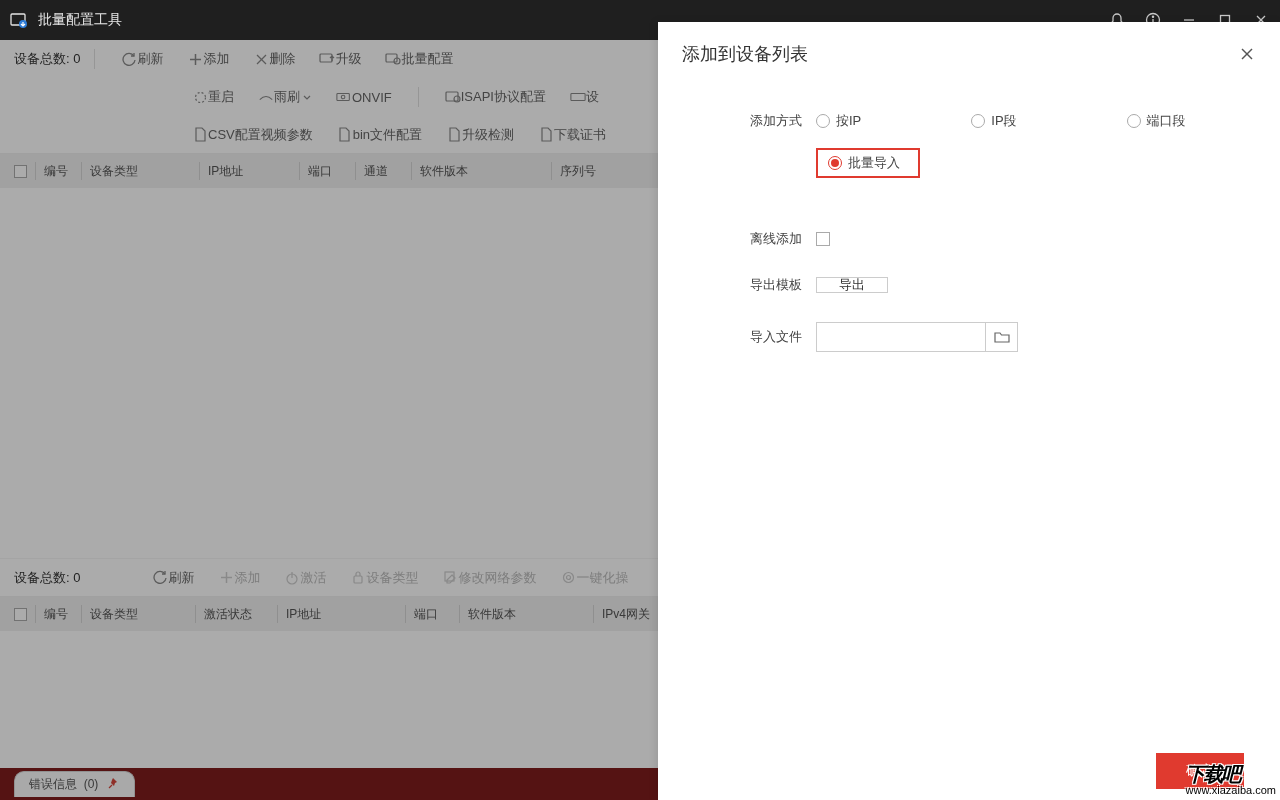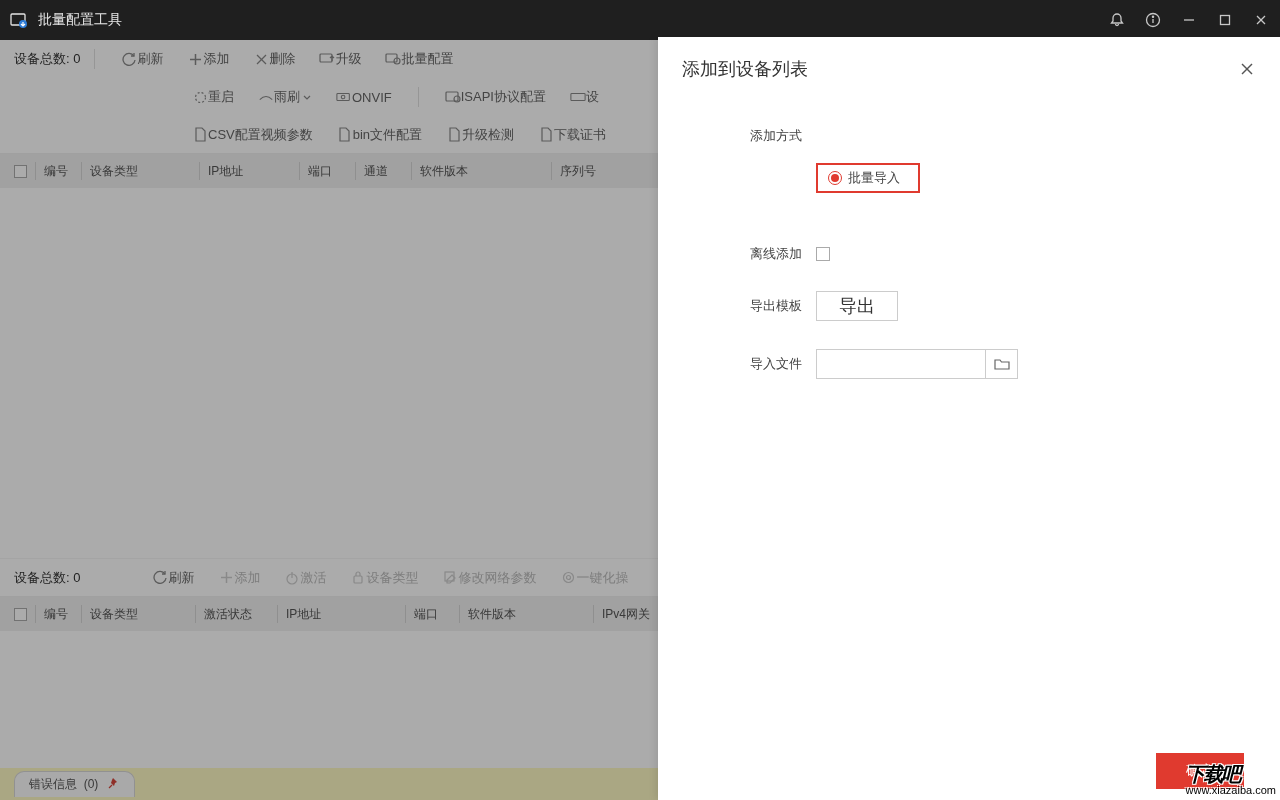--- a/index.html
+++ b/index.html
@@ -39,26 +39,26 @@
 
 .upper-pane { position:absolute; top:0; left:0; right:0; height: 518px; display:flex; flex-direction:column; }
 .upper-body { flex:1; background:#fff; position:relative; }
 .scroll-thumb { position:absolute; right:4px; bottom:4px; width:54px; height:14px; background:#cfcfcf; border-radius:7px; display:flex; align-items:center; justify-content:center; }
 .scroll-thumb svg { stroke:#888; }
 
 .lower-pane { position:absolute; top:519px; left:0; right:0; bottom: 32px; display:flex; flex-direction:column; }
 .lower-body { flex:1; background:#fff; }
 
 
-.status-bar { position:absolute; left:0; right:0; bottom:0; height:32px; background:#fef9c3; display:flex; align-items:center; }
+.status-bar { position:absolute; left:0; right:0; bottom:0; height:32px; background:#7f1d1d; display:flex; align-items:center; }
 .status-tab { margin-left:14px; height:26px; padding:0 14px; background:#fdfdfd; border:1px solid #d8d8d8; border-bottom:none; border-radius:10px 10px 0 0; display:flex; align-items:center; gap:10px; color:#555; font-size:12px; }
 .pin { color:#d6463c; }
 
 
-.dialog { position:absolute; top:37px; right:0; bottom:0; width:622px; background:#fff; z-index:10; box-shadow:-2px 0 8px rgba(0,0,0,.1); display:flex; flex-direction:column; }
+.dialog { position:absolute; top:22px; right:0; bottom:0; width:622px; background:#fff; z-index:10; box-shadow:-2px 0 8px rgba(0,0,0,.1); display:flex; flex-direction:column; }
 .dialog-head { display:flex; align-items:center; justify-content:space-between; padding: 20px 24px 16px 24px; }
 .dialog-title { font-size:18px; color:#333; }
 .dialog-close { cursor:pointer; display:inline-flex; }
 .dialog-close svg { stroke:#555; }
 .dialog-body { flex:1; padding: 30px 24px 0 80px; }
 
 .form-row { display:flex; align-items:center; margin-bottom: 28px; font-size:13px; color:#444; }
 .form-label { width: 64px; text-align:right; margin-right: 14px; flex-shrink:0; }
 .radio { display:inline-flex; align-items:center; gap:6px; cursor:pointer; }
 .radio .dot { width:14px; height:14px; border:1px solid #aaa; border-radius:50%; display:inline-flex; align-items:center; justify-content:center; }
@@ -66,21 +66,21 @@
 .radio.selected .dot::after { content:""; width:8px; height:8px; background:#e03a2f; border-radius:50%; }
 .radio-row1 { display:flex; align-items:center; gap: 0; }
 .radio-row1 .radio { margin-right: 110px; }
 .radio-row1 .radio:last-child { margin-right: 0; }
 
 .highlight-box { border:2px solid #e03a2f; padding: 4px 18px 4px 10px; display:inline-flex; }
 .second-row { margin-top:-10px; margin-bottom: 52px; }
 .second-row .spacer { width: 78px; }
 
 .checkbox { width:14px; height:14px; border:1px solid #aaa; display:inline-block; cursor:pointer; }
-.btn { height:30px; padding: 0 22px; border:1px solid #ccc; background:#fff; color:#333; cursor:pointer; display:inline-flex; align-items:center; font-size:18px; }
+.btn { height:16px; padding: 0 22px; border:1px solid #ccc; background:#fff; color:#333; cursor:pointer; display:inline-flex; align-items:center; font-size:13px; }
 .text-input { height:30px; border:1px solid #ccc; padding:0 8px; font-size:13px; }
 .file-row .text-input { width: 170px; }
 .file-btn { width:32px; height:30px; border:1px solid #ccc; border-left:none; display:inline-flex; align-items:center; justify-content:center; cursor:pointer; }
 .file-btn svg { stroke:#666; fill:none; }
 
 .dialog-foot { height:58px; display:flex; align-items:center; justify-content:flex-end; padding-right: 36px; }
 .btn-primary { background:#e03a2f; color:#fff; border:none; height:36px; padding:0 30px; cursor:pointer; font-size:14px; }
 
 
 .watermark { position:absolute; right:4px; bottom:4px; z-index:20; font-family: "SimHei", sans-serif; }
@@ -380,20 +380,34 @@
         <svg width="18" height="18" viewBox="0 0 18 18" stroke-width="1.4">
           <line x1="4" y1="4" x2="14" y2="14"></line>
           <line x1="14" y1="4" x2="4" y2="14"></line>
         </svg>
       </span>
   </div>
   <div class="dialog-body">
 
     <div class="form-row">
       <span class="form-label">添加方式</span>
+      <div class="radio-row1">
+        <span class="radio">
+            <span class="dot"></span>
+            <span>按IP</span>
+          </span>
+        <span class="radio">
+            <span class="dot"></span>
+            <span>IP段</span>
+          </span>
+        <span class="radio">
+            <span class="dot"></span>
+            <span>端口段</span>
+          </span>
+      </div>
     </div>
 
     <div class="form-row second-row">
       <span class="spacer"></span>
       <span class="highlight-box">
         <span class="radio selected">
             <span class="dot"></span>
             <span>批量导入</span>
           </span>
       </span>

